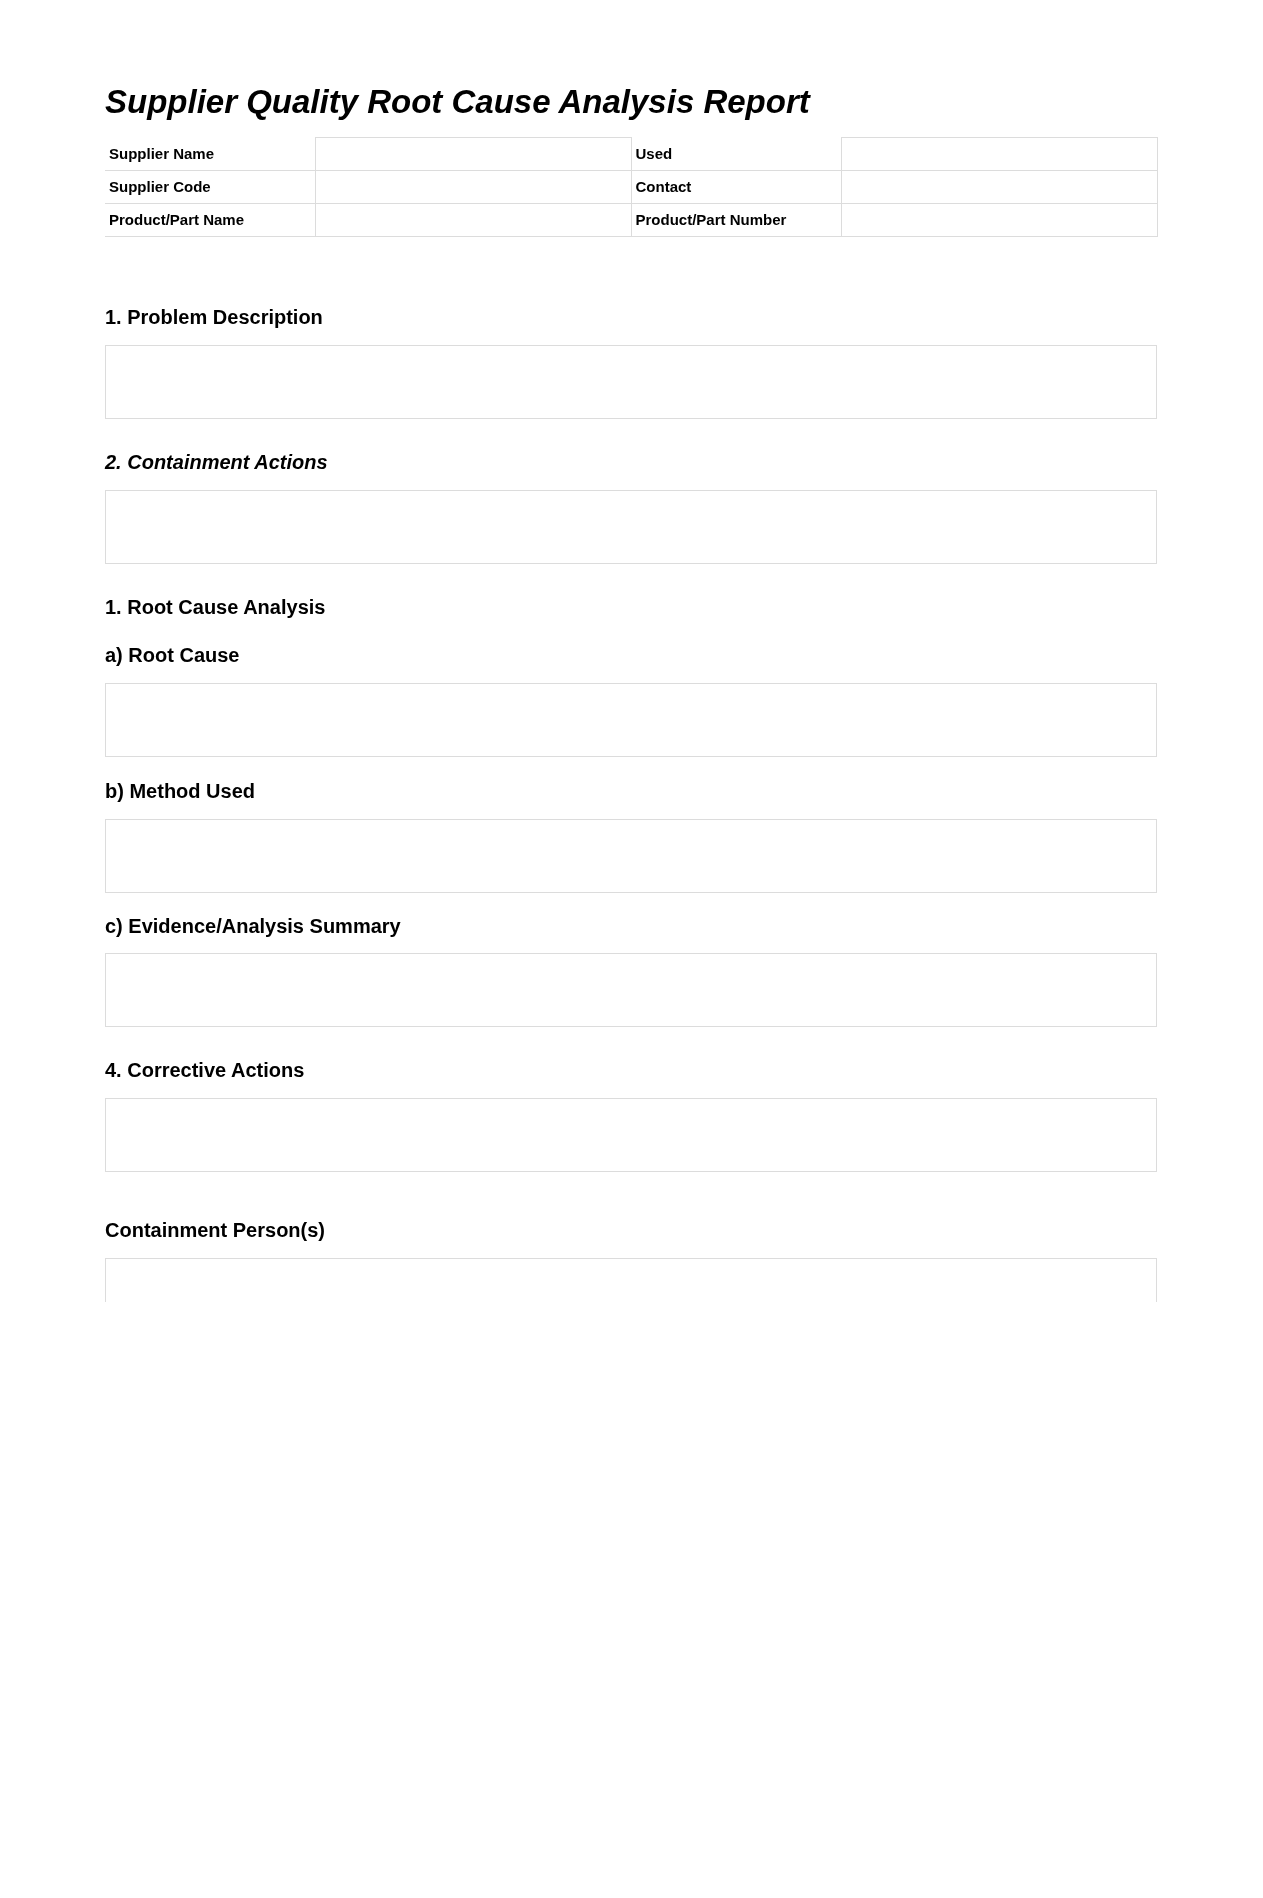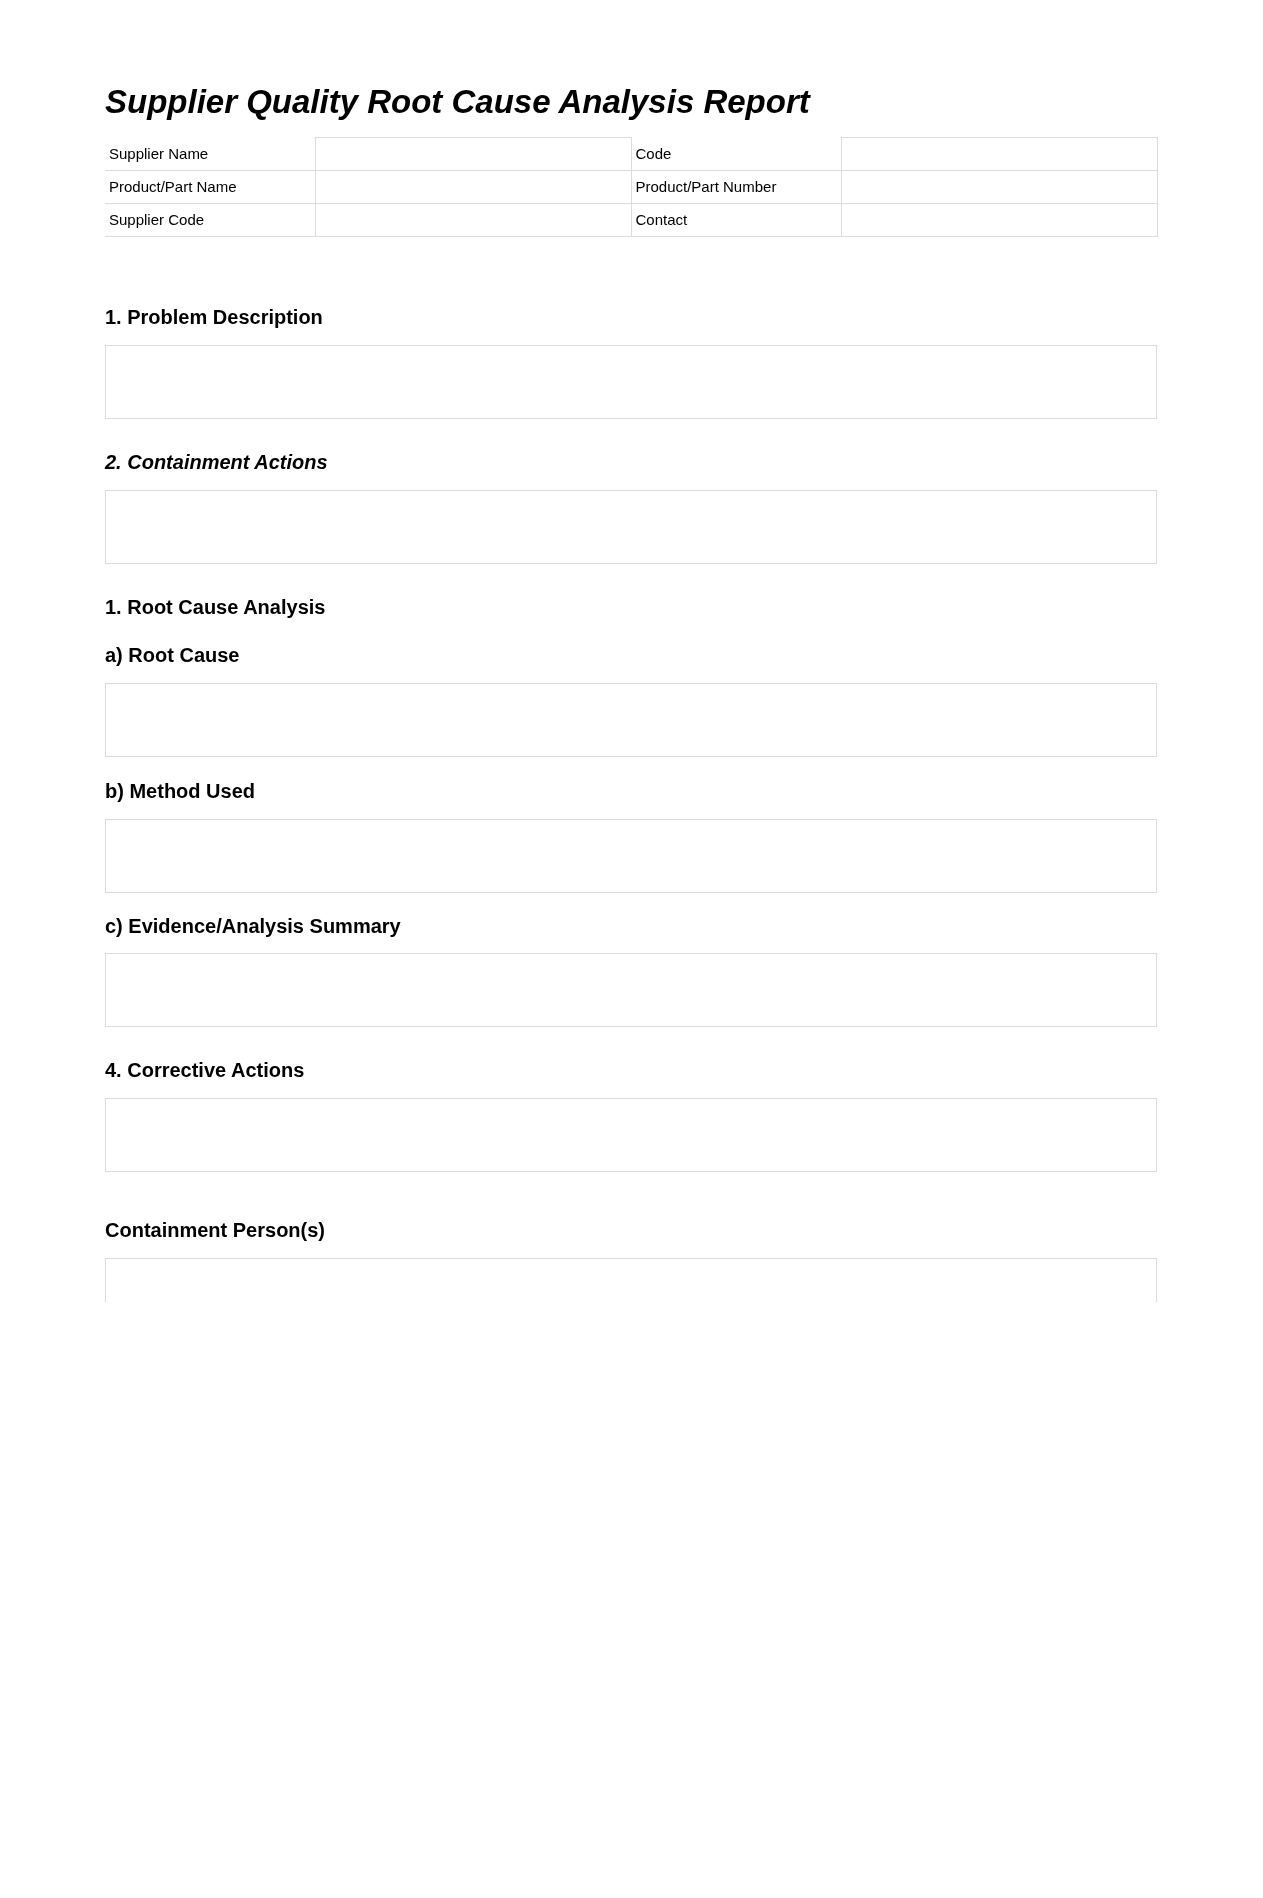--- a/index.html
+++ b/index.html
@@ -41,20 +41,21 @@
       table-layout: fixed;
     }
     .info-table td {
       height: 33px;
       padding: 0 0 0 4px;
       font-size: 15px;
       line-height: 18px;
       vertical-align: middle;
       border-bottom: 1px solid #dcdcdc;
       box-sizing: border-box;
+      font-weight: bold;
     }
     .info-table td.label { }
     .info-table td.value {
       border-left: 1px solid #dcdcdc;
       border-right: 1px solid #dcdcdc;
       border-top: 1px solid #dcdcdc;
     }
     .info-table col.c1 { width: 210px; }
     .info-table col.c2 { width: 316px; }
     .info-table col.c3 { width: 210px; }
@@ -94,33 +95,33 @@
     <colgroup>
       <col class="c1">
         <col class="c2">
         <col class="c3">
         <col class="c4">
     </colgroup>
     <tbody>
       <tr>
         <td class="label">Supplier Name</td>
         <td class="value"></td>
-        <td class="label">Code</td>
+        <td class="label">Used</td>
+        <td class="value"></td>
+      </tr>
+      <tr>
+        <td class="label">Supplier Code</td>
+        <td class="value"></td>
+        <td class="label">Contact</td>
         <td class="value"></td>
       </tr>
       <tr>
         <td class="label">Product/Part Name</td>
         <td class="value"></td>
         <td class="label">Product/Part Number</td>
-        <td class="value"></td>
-      </tr>
-      <tr>
-        <td class="label">Supplier Code</td>
-        <td class="value"></td>
-        <td class="label">Contact</td>
         <td class="value"></td>
       </tr>
     </tbody>
   </table>
 
   <h2 class="section-heading" style="top:305px;">1. Problem Description</h2>
   <div class="field-box" style="top:345px;"></div>
 
   <h2 class="section-heading" style="top:450px;font-style:italic;">2. Containment Actions</h2>
   <div class="field-box" style="top:490px;"></div>

